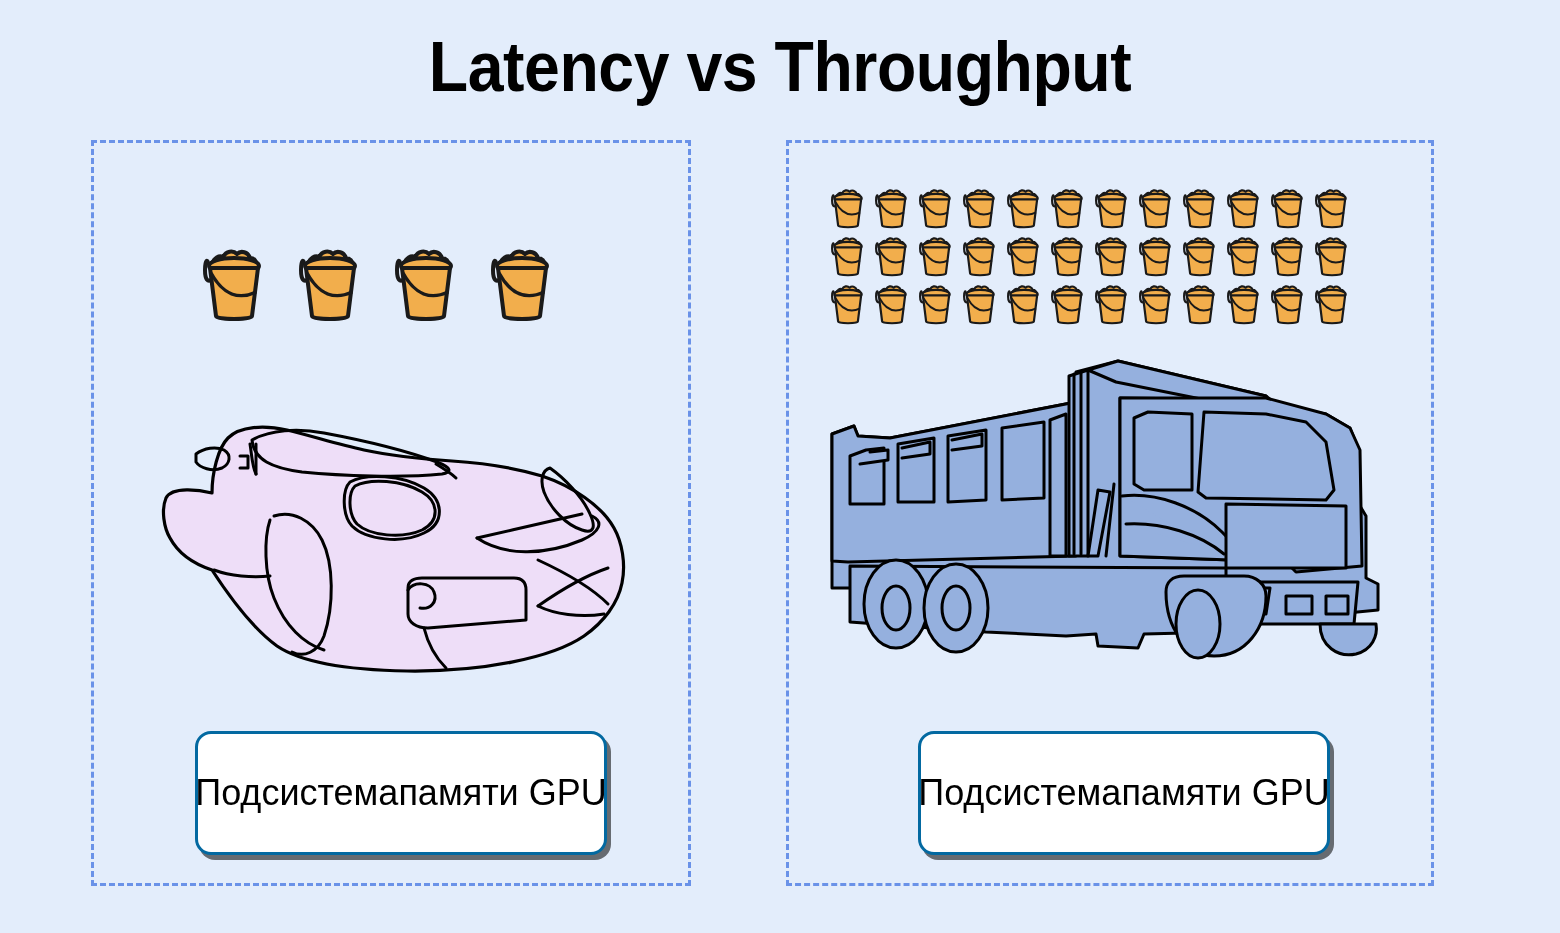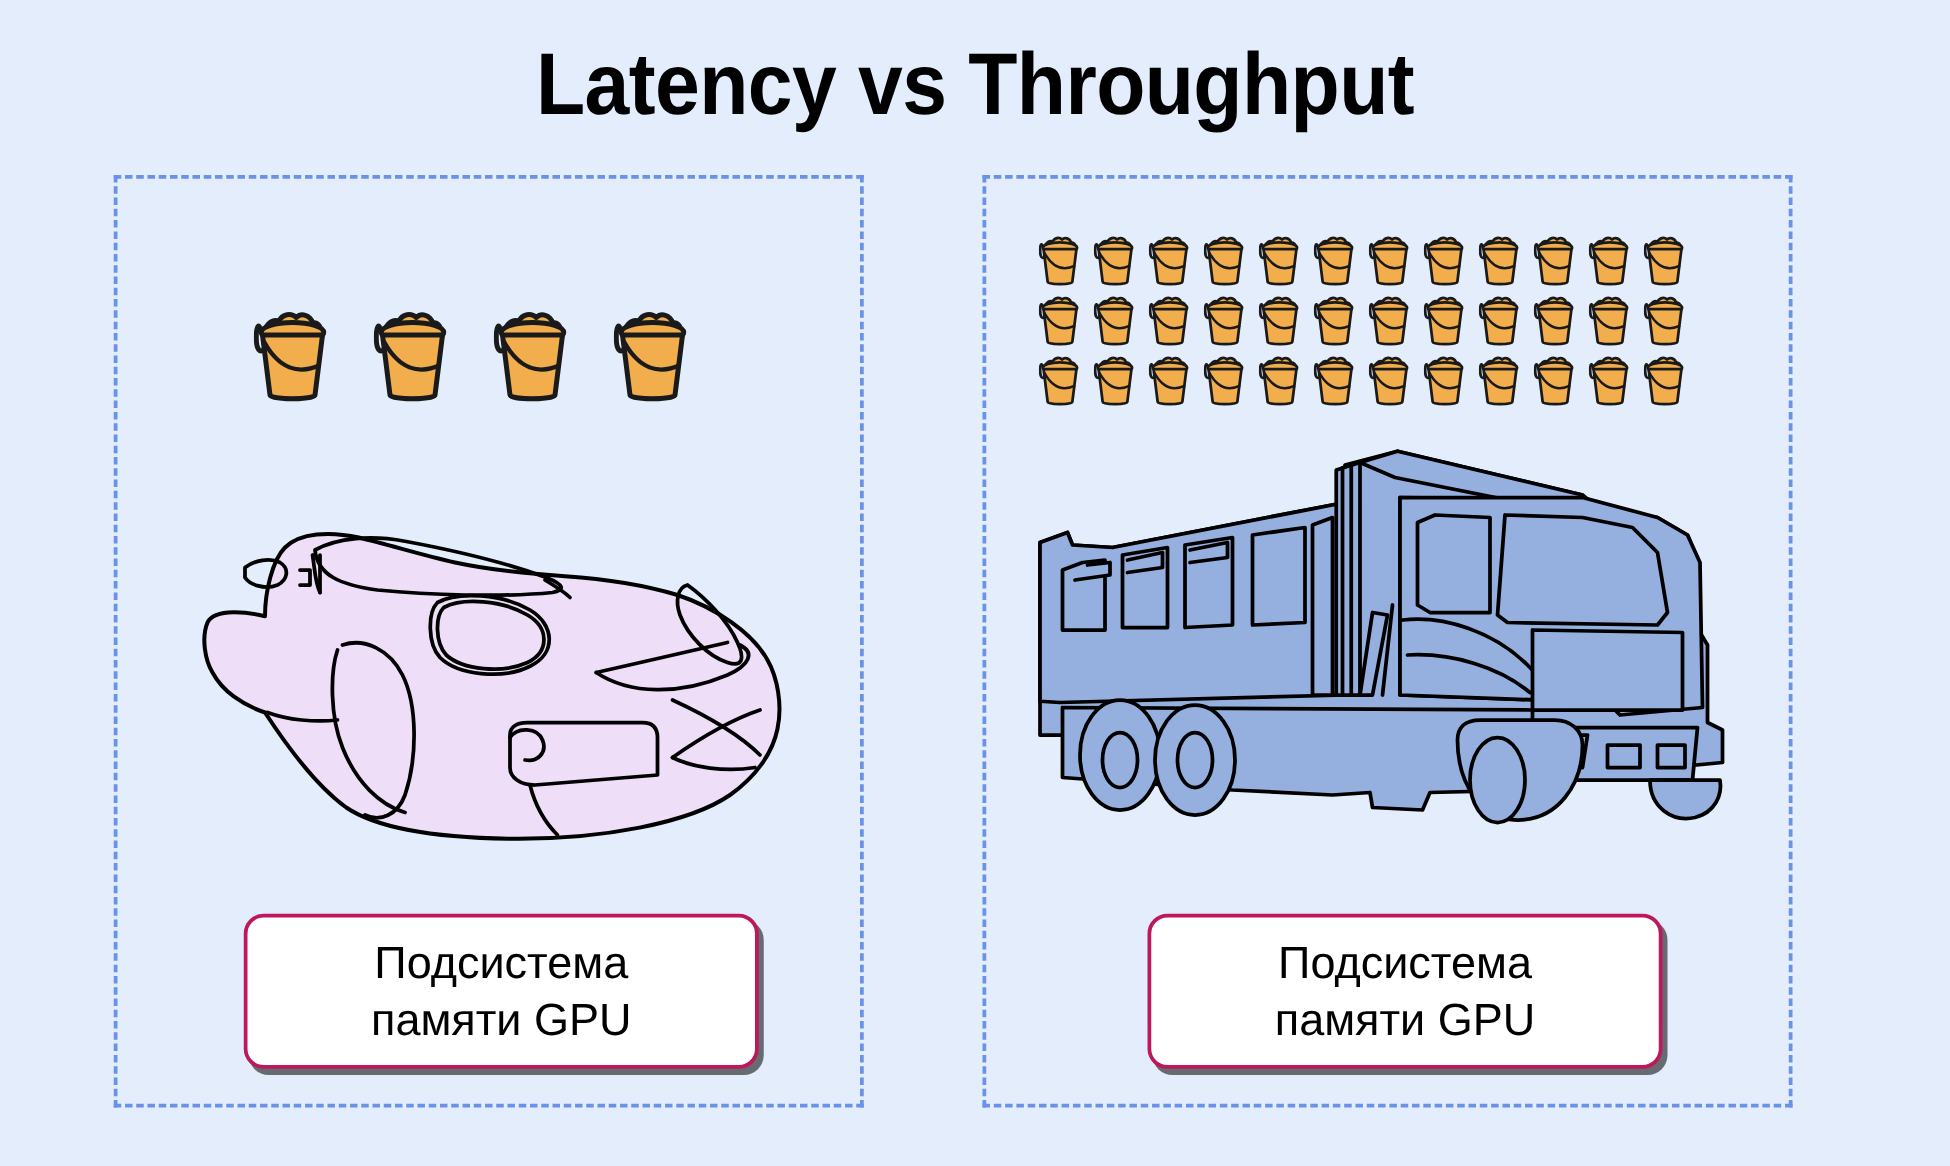--- a/index.html
+++ b/index.html
@@ -103,25 +103,24 @@
     left: 826px;
     top: 356px;
     width: 570px;
     height: 312px;
   }
 
   
   .label-box {
     position: absolute;
     background: #ffffff;
-    border: 3px solid #be185d;
+    border: 3px solid #0369a1;
     border-radius: 16px;
     box-shadow: 4px 5px 0 rgba(0,0,0,0.55);
     display: flex;
-    flex-direction: column;
     align-items: center;
     justify-content: center;
     box-sizing: border-box;
   }
   .label-line {
     font-family: "Liberation Sans", sans-serif;
     font-size: 36px;
     line-height: 46px;
     color: #000000;
     white-space: nowrap;

